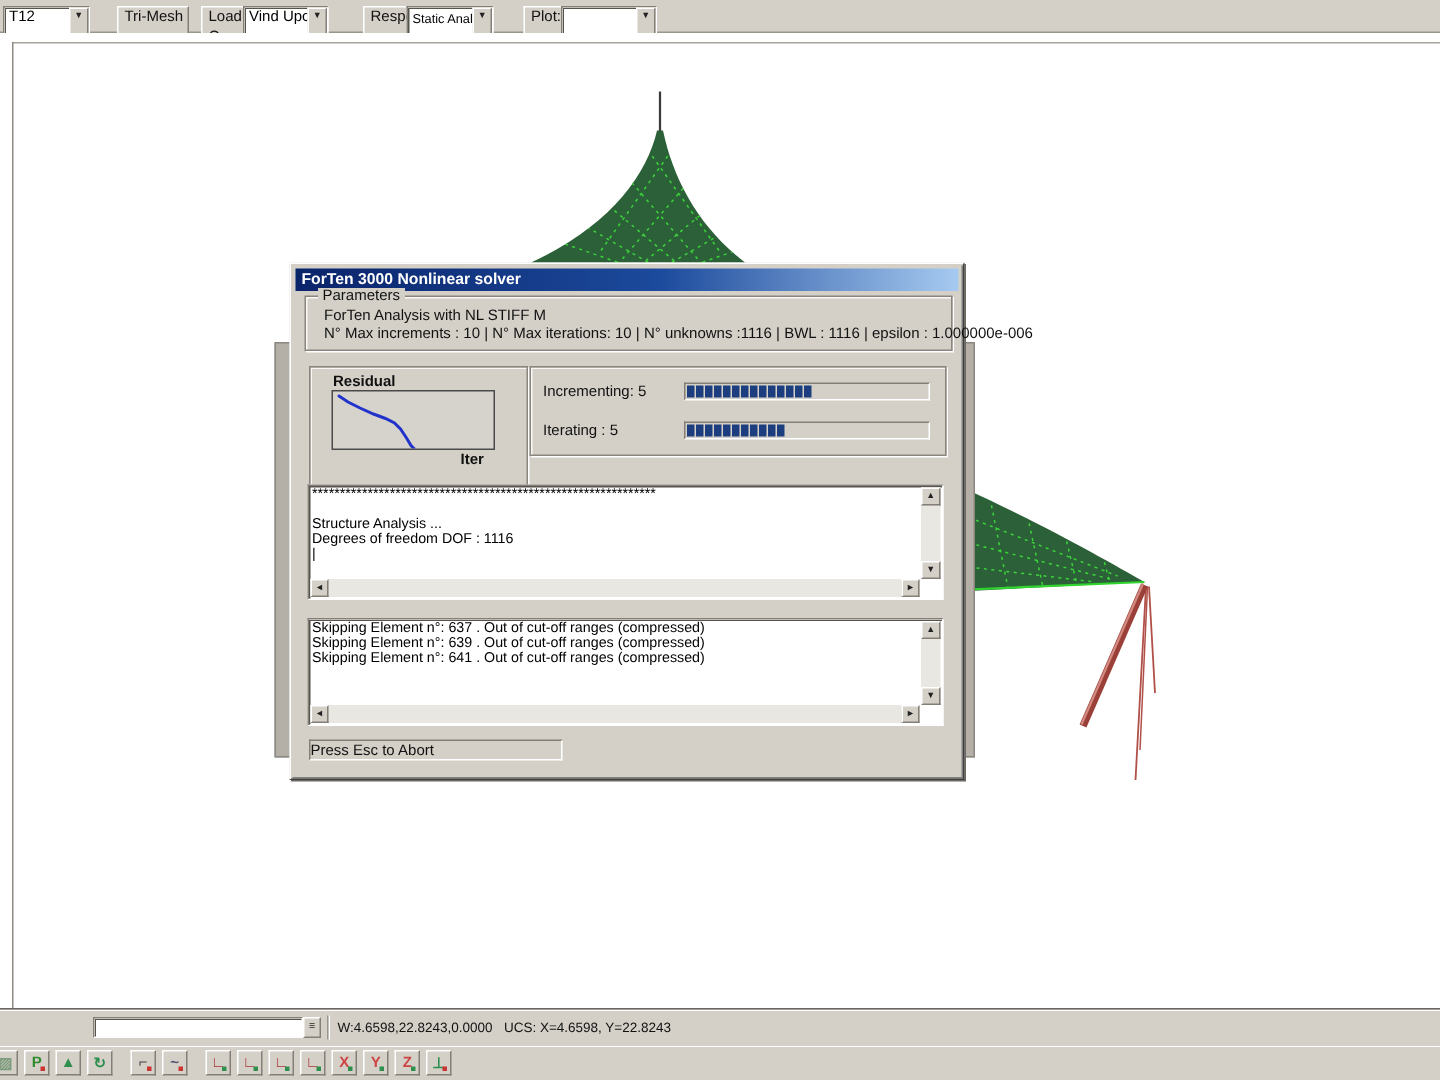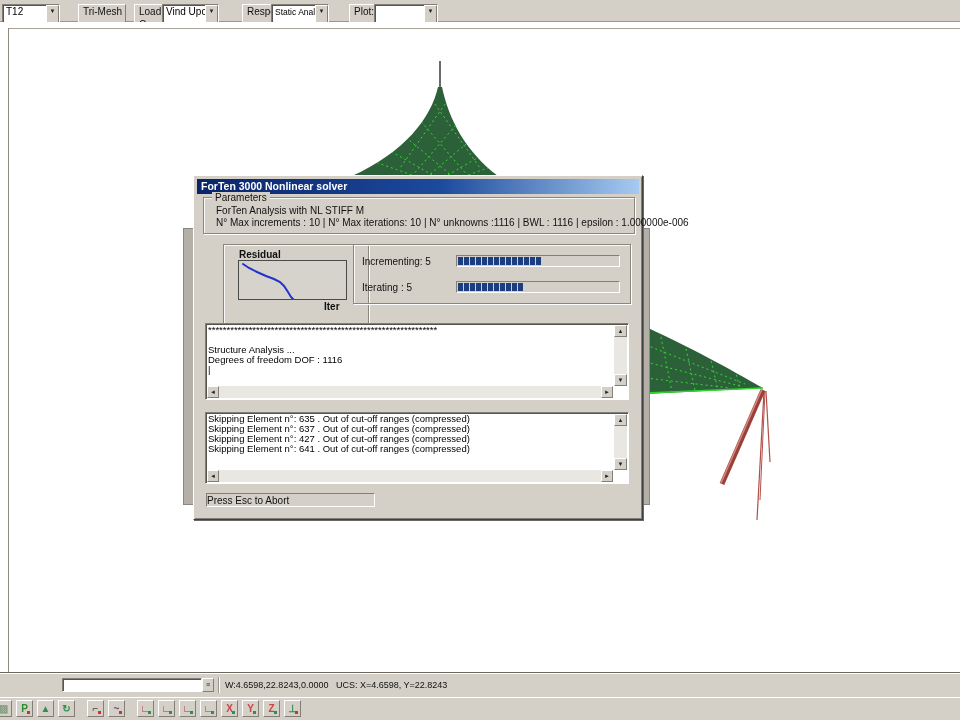--- a/index.html
+++ b/index.html
@@ -168,21 +168,21 @@
     <div class="titlebar">
       <span>ForTen 3000 Nonlinear solver</span>
     </div>
 
     <div class="groupbox etched" style="left:9px; top:21px; width:432px; height:37px;">
       <span class="group-label">Parameters</span>
       <div class="param-line" style="top:7px;">ForTen Analysis with NL STIFF M</div>
       <div class="param-line" style="top:19px;">N° Max increments : 10 | N° Max iterations: 10 | N° unknowns :1116 | BWL : 1116 | epsilon : 1.000000e-006</div>
     </div>
 
-    <div class="groupbox etched" style="left:29px; top:68px; width:146px; height:92px;">
+    <div class="groupbox etched" style="left:12px; top:68px; width:146px; height:92px;">
       <span class="residual-title">Residual</span>
       <div class="residual-chart">
         <svg width="107" height="38" viewBox="0 0 107 38">
           <polyline fill="none" stroke-width="2" stroke-linecap="round" points="4,3 10,7 18,11 27,15 35,18 41,21 45,25 49,31 52,36 54,38" stroke="#2233cc"></polyline>
         </svg>
       </div>
       <span class="iter-label">Iter</span>
     </div>
 
     <div class="groupbox etched" style="left:159px; top:68px; width:278px; height:60px;">
@@ -198,21 +198,21 @@
         <div class="sb-btn sb-up">▲</div>
         <div class="sb-btn sb-dn">▼</div>
       </div>
       <div class="hscroll">
         <div class="sb-btn sb-lf">◄</div>
         <div class="sb-btn sb-rt">►</div>
       </div>
     </div>
 
     <div class="logbox" style="left:11px; top:236px; width:424px; height:72px;">
-      <div class="log-text"><div>Skipping Element n°: 635 . Out of cut-off ranges (compressed)</div><div>Skipping Element n°: 637 . Out of cut-off ranges (compressed)</div><div>Skipping Element n°: 427 . Out of cut-off ranges (compressed)</div><div>Skipping Element n°: 641 . Out of cut-off ranges (compressed)</div></div>
+      <div class="log-text"><div>Skipping Element n°: 637 . Out of cut-off ranges (compressed)</div><div>Skipping Element n°: 639 . Out of cut-off ranges (compressed)</div><div>Skipping Element n°: 641 . Out of cut-off ranges (compressed)</div></div>
       <div class="vscroll">
         <div class="sb-btn sb-up">▲</div>
         <div class="sb-btn sb-dn">▼</div>
       </div>
       <div class="hscroll">
         <div class="sb-btn sb-lf">◄</div>
         <div class="sb-btn sb-rt">►</div>
       </div>
     </div>
 

